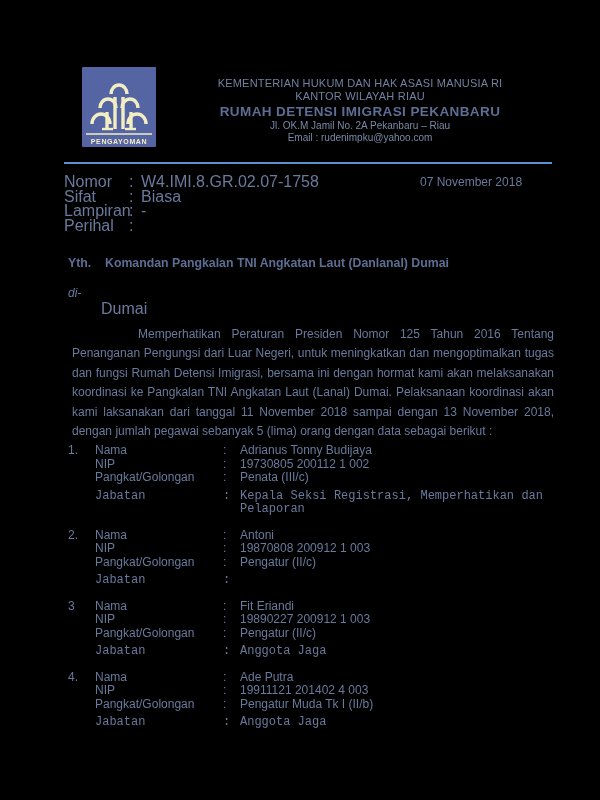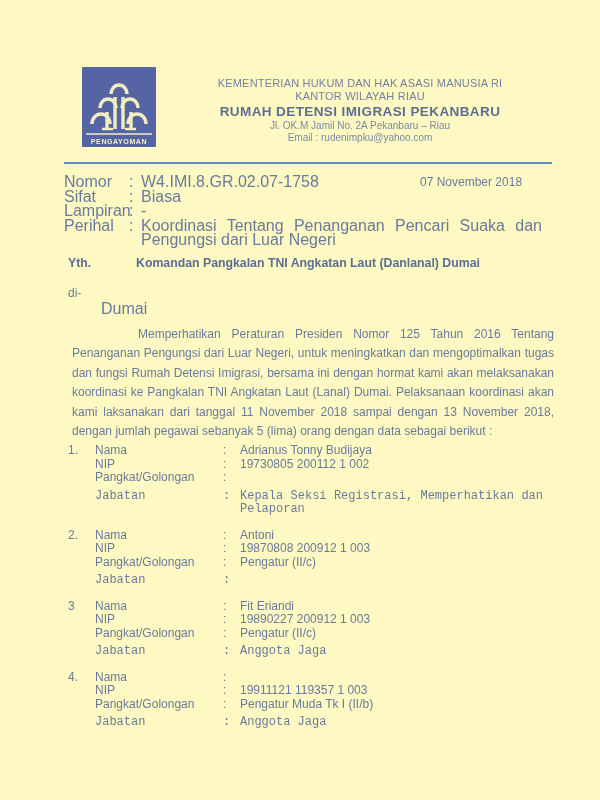--- a/index.html
+++ b/index.html
@@ -1,19 +1,19 @@
 <!DOCTYPE html>
 <html><head>
 <meta charset="utf-8">
 <style>
   html,body{margin:0;padding:0;background:#ffffff;}
   .page{
     position:relative;
     width:600px;height:800px;
-    background:#fef9c3;
+    background:#000000;
     font-family:"Liberation Sans", sans-serif;
     color:#6a7a9c;
     overflow:hidden;
   }
   
   .logo{
     position:absolute;left:82px;top:67px;width:74px;height:80px;
     background:#5565a4;border-radius:1px;
   }
   .logo svg{display:block;}
@@ -37,23 +37,23 @@
   
   .meta{position:absolute;left:64px;top:175px;width:478px;font-size:16px;line-height:14.5px;}
   .meta-row{display:flex;}
   .m-label{width:65px;flex:0 0 65px;}
   .m-colon{width:12px;flex:0 0 12px;}
   .m-value{flex:1;}
   .m-value.justify{text-align:justify;}
   .letter-date{position:absolute;left:420px;top:175px;width:130px;font-size:12px;}
   
   .recipient{position:absolute;left:68px;top:256px;width:478px;display:flex;
-    font-size:12.3px;font-weight:bold;color:#5d6e94;gap:31px;}
+    font-size:12.3px;font-weight:bold;color:#5d6e94;}
   .r-salutation{width:37px;flex:0 0 37px;}
-  .di-line{position:absolute;left:68px;top:286px;font-size:12px;}
+  .di-line{position:absolute;left:68px;top:286px;font-size:12px;font-style:italic;}
   .di-city{position:absolute;left:101px;top:300px;font-size:16px;}
   
   .paragraph{
     position:absolute;left:72px;top:325px;width:482px;
     font-size:12px;line-height:19.4px;text-align:justify;text-indent:66px;
   }
   
   .personnel{position:absolute;left:68px;top:444px;width:477px;font-size:12px;}
   .p-item{margin-bottom:12px;}
   .p-row{display:flex;line-height:13.5px;}
@@ -117,21 +117,20 @@
       <span class="m-value">Biasa</span>
     </div>
     <div class="meta-row">
       <span class="m-label">Lampiran</span>
       <span class="m-colon">:</span>
       <span class="m-value">-</span>
     </div>
     <div class="meta-row">
       <span class="m-label">Perihal</span>
       <span class="m-colon">:</span>
-      <span class="m-value justify">Koordinasi Tentang Penanganan Pencari Suaka dan Pengungsi dari Luar Negeri</span>
     </div>
   </div>
   <div class="letter-date">07 November  2018</div>
 
   <div class="recipient">
     <span class="r-salutation">Yth.</span>
     <span class="r-name">Komandan Pangkalan TNI Angkatan Laut (Danlanal) Dumai</span>
   </div>
   <div class="di-line">di-</div>
   <div class="di-city">Dumai</div>
@@ -150,20 +149,21 @@
       <div class="p-row">
         <span class="p-no"></span>
         <span class="p-label">NIP</span>
         <span class="p-colon">:</span>
         <span class="p-value">19730805 200112 1 002</span>
       </div>
       <div class="p-row">
         <span class="p-no"></span>
         <span class="p-label">Pangkat/Golongan</span>
         <span class="p-colon">:</span>
+        <span class="p-value">Penata (III/c)</span>
       </div>
       <div class="p-row gap">
         <span class="p-no"></span>
         <span class="p-label">Jabatan</span>
         <span class="p-colon">:</span>
         <span class="p-value justify">Kepala Seksi Registrasi, Memperhatikan dan Pelaporan</span>
       </div>
     </div>
 
     <div class="p-item">
@@ -217,26 +217,27 @@
         <span class="p-colon">:</span>
         <span class="p-value">Anggota Jaga</span>
       </div>
     </div>
 
     <div class="p-item">
       <div class="p-row">
         <span class="p-no">4.</span>
         <span class="p-label">Nama</span>
         <span class="p-colon">:</span>
-      </div>
-      <div class="p-row">
-        <span class="p-no"></span>
-        <span class="p-label">NIP</span>
-        <span class="p-colon">:</span>
-        <span class="p-value">19911121 119357 1 003</span>
+        <span class="p-value">Ade Putra</span>
+      </div>
+      <div class="p-row">
+        <span class="p-no"></span>
+        <span class="p-label">NIP</span>
+        <span class="p-colon">:</span>
+        <span class="p-value">19911121 201402 4 003</span>
       </div>
       <div class="p-row">
         <span class="p-no"></span>
         <span class="p-label">Pangkat/Golongan</span>
         <span class="p-colon">:</span>
         <span class="p-value">Pengatur Muda Tk I (II/b)</span>
       </div>
       <div class="p-row gap">
         <span class="p-no"></span>
         <span class="p-label">Jabatan</span>

